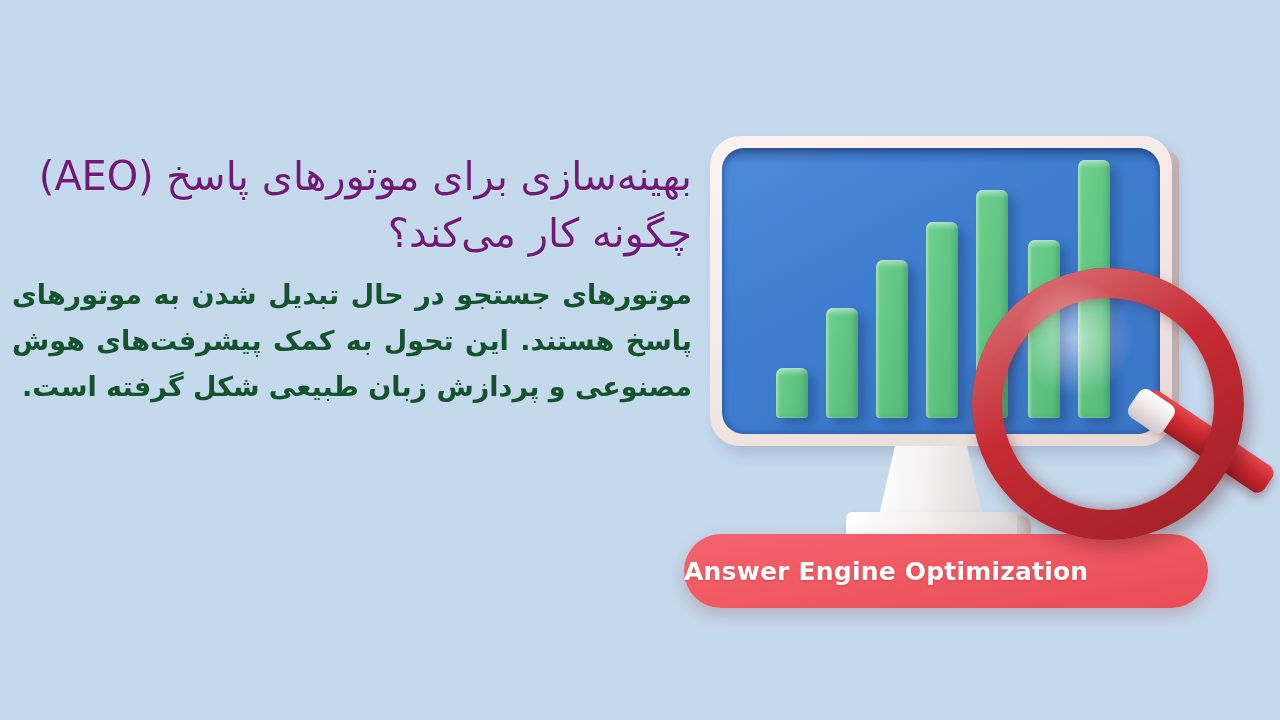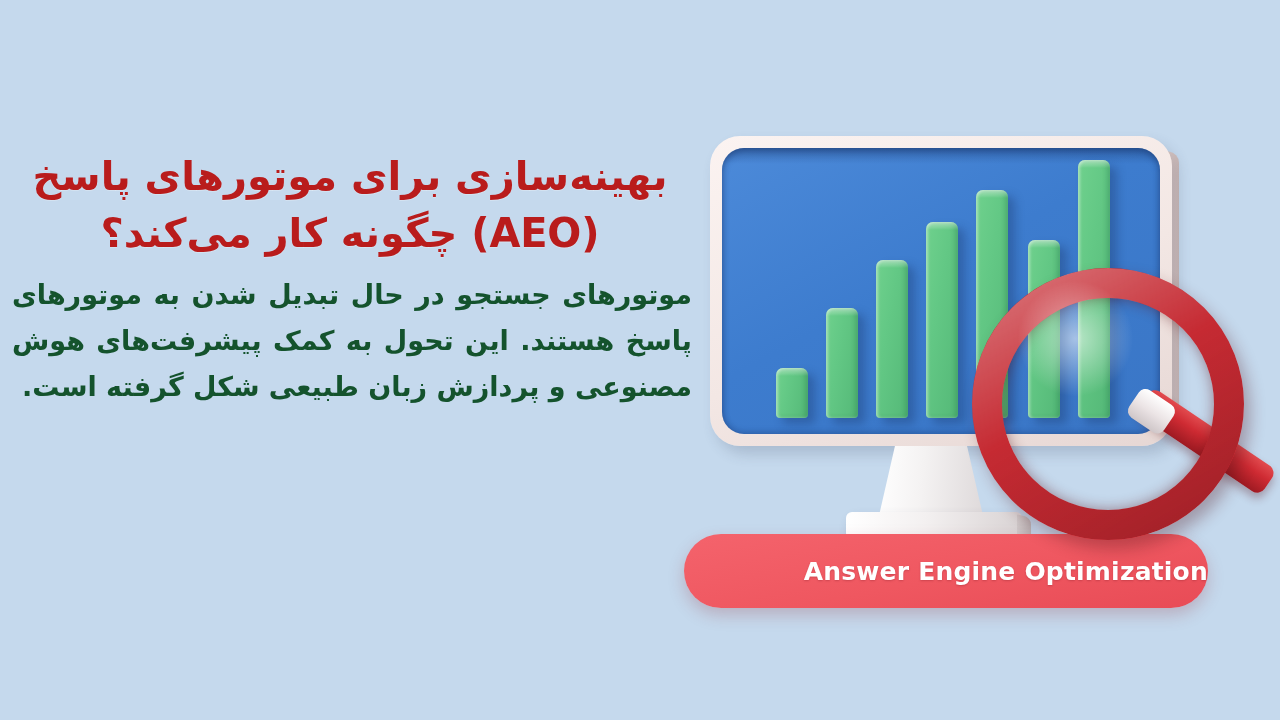--- a/index.html
+++ b/index.html
@@ -14,29 +14,28 @@
 
   
   .text-col{
     position:absolute;
     left:8px; top:148px;
     width:684px;
     direction:rtl;
     text-align:right;
   }
   .headline{
-    color:#b91c1c;
+    color:#701a75;
     font-size:40px;
     line-height:1.42;
-    font-weight:bold;
+    font-weight:normal;
     margin:0 0 10px 0;
     letter-spacing:-0.2px;
     text-shadow:0 1px 0 rgba(255,255,255,.25);
     white-space:pre-line;
-    text-align:center;
   }
   .body-copy{
     color:#14532d;
     font-size:27px;
     line-height:1.72;
     font-weight:600;
     margin:0;
     text-align:justify;
     text-align-last:right;
     text-justify:inter-word;
@@ -105,21 +104,21 @@
     content:"";position:absolute;right:-9px;top:4px;width:14px;height:24px;
     background:linear-gradient(90deg,#cfc8c9,#b8b0b2);
     border-radius:0 7px 7px 0;transform:skewY(12deg);
   }
 
   
   .badge{
     position:absolute;left:684px;top:534px;width:524px;height:74px;
     background:linear-gradient(170deg,#f4636c 0%,#ef5760 55%,#e84b56 100%);
     border-radius:37px;
-    display:flex;align-items:center;justify-content:flex-start;
+    display:flex;align-items:center;justify-content:flex-end;
     box-shadow:0 7px 16px rgba(150,50,60,.25);
   }
   .badge-text{
     color:#ffffff;font-size:25px;font-weight:bold;letter-spacing:.2px;
     direction:ltr;
     text-shadow:0 1px 2px rgba(140,35,45,.35);
   }
 
   
   .magnifier{position:absolute;left:966px;top:264px;width:314px;height:256px;}

